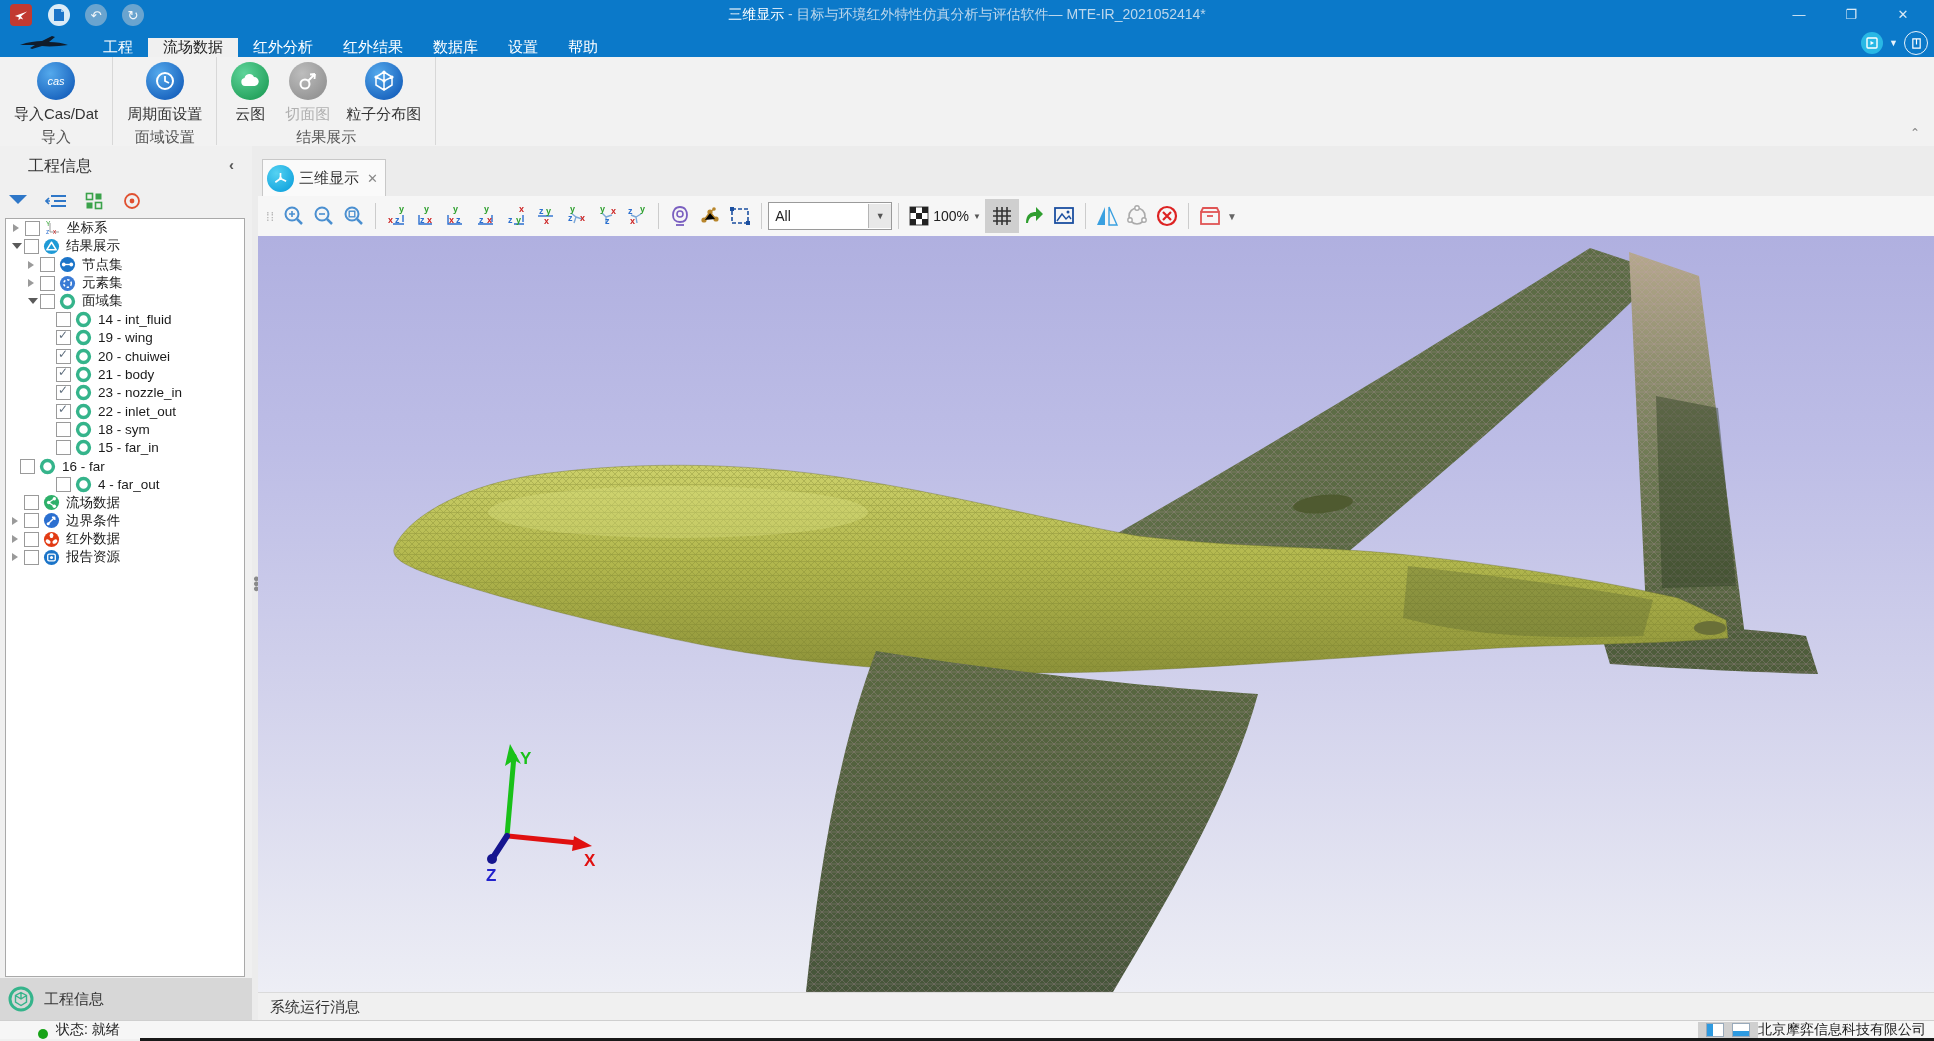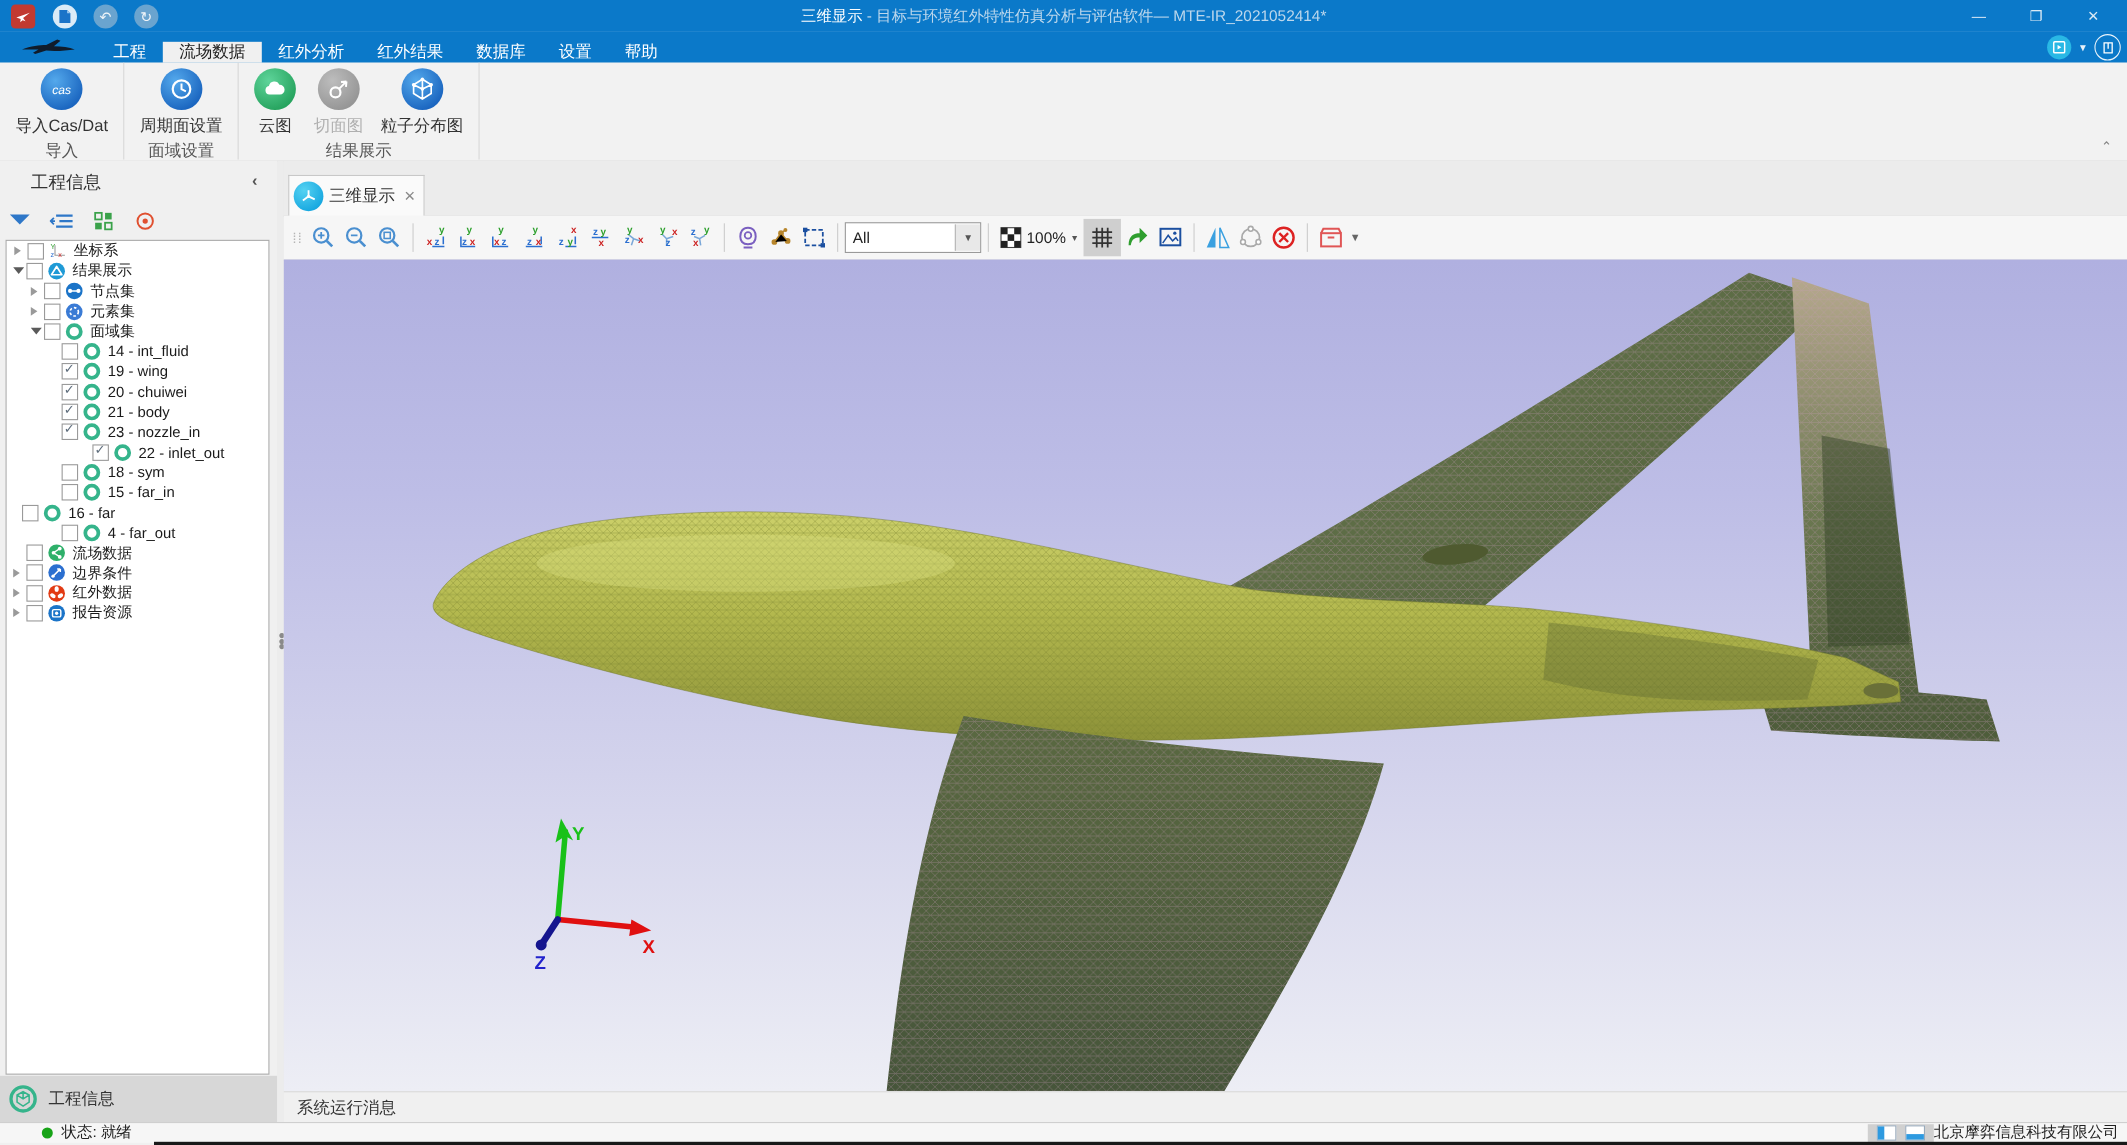--- a/index.html
+++ b/index.html
@@ -98,21 +98,21 @@
   #opacity .caret{font-size:8px;color:#555;}
   
   #viewport{position:absolute;left:0;top:90px;width:1676px;height:756px;
       background:linear-gradient(180deg,#b0b0e0 0%,#bdbde6 28%,#d3d3ec 62%,#edeef5 100%);}
   #viewport svg{position:absolute;left:0;top:0;}
   #msgbar{position:absolute;left:0;top:846px;width:100%;height:28px;background:#f0f0f0;
       border-top:1px solid #dadada;display:flex;align-items:center;}
   #msgbar .txt{font-size:15px;color:#333;margin-left:12px;}
   
   #statusbar{position:absolute;left:0;top:1020px;width:1934px;height:18px;background:#f6f6f6;
-      border-top:1px solid #cfcfcf;display:flex;align-items:center;}
+      border-top:1px solid #cfcfcf;display:flex;align-items:flex-end;}
   #status-dot{width:10px;height:10px;border-radius:50%;background:#17a317;margin-left:38px;}
   #status-text{font-size:14px;color:#222;margin-left:8px;}
   #status-right{position:absolute;right:8px;top:0;height:18px;display:flex;align-items:center;gap:0;padding-left:28px;}
   #status-icons{background:#d0d0d0;height:17px;display:flex;align-items:center;gap:8px;padding:0 8px;}
   .sicon{width:16px;height:12px;background:#fff;border:1px solid #9ab;position:relative;}
   .sicon.left::after{content:"";position:absolute;left:0;top:0;width:6px;height:12px;background:#2e9ae0;}
   .sicon.bottom::after{content:"";position:absolute;left:0;bottom:0;width:16px;height:5px;background:#2e9ae0;}
   #company{font-size:14px;color:#222;}
   #bottom-sliver{position:absolute;left:140px;top:1038px;width:1794px;height:3px;background:#191919;}
   svg text{font-family:"Liberation Sans","DejaVu Sans",sans-serif;}
@@ -392,21 +392,21 @@
         <div class="trow" style="padding-left: 36px;">
           <span class="exp"></span>
           <span class="cb checked"></span>
           <span class="tico">
             <svg width="17" height="17" viewBox="0 0 18 18">
               <circle cx="9" cy="9" r="6.3" fill="none" stroke="#35b48b" stroke-width="3.6"></circle>
             </svg>
           </span>
           <span>23 - nozzle_in</span>
         </div>
-        <div class="trow" style="padding-left: 36px; margin-left: 28px;">
+        <div class="trow" style="padding-left: 36px;">
           <span class="exp"></span>
           <span class="cb checked"></span>
           <span class="tico">
             <svg width="17" height="17" viewBox="0 0 18 18">
               <circle cx="9" cy="9" r="6.3" fill="none" stroke="#35b48b" stroke-width="3.6"></circle>
             </svg>
           </span>
           <span>22 - inlet_out</span>
         </div>
         <div class="trow" style="padding-left: 36px;">

